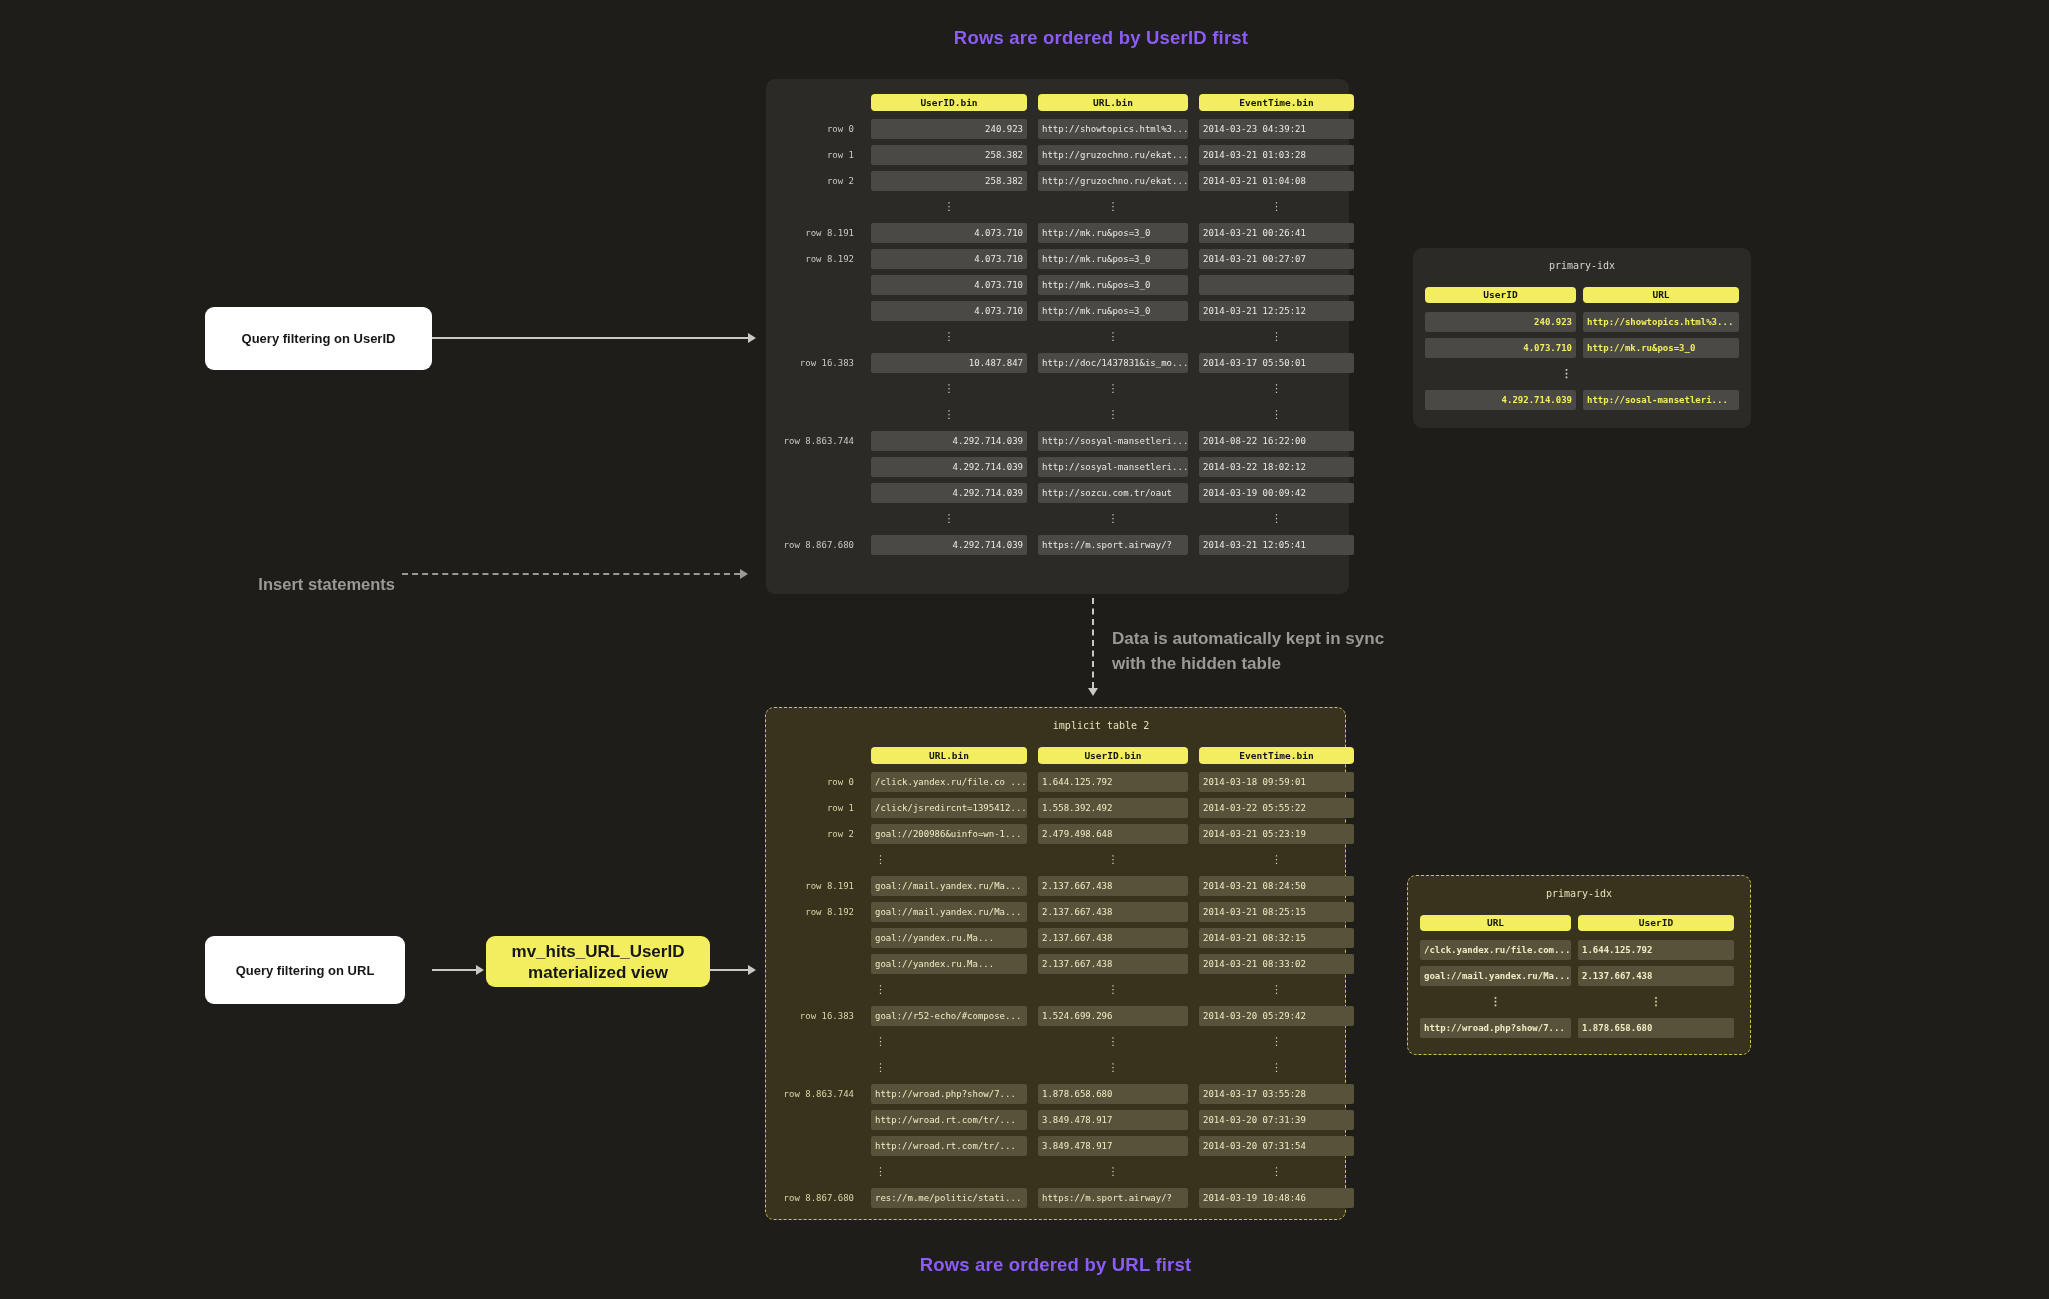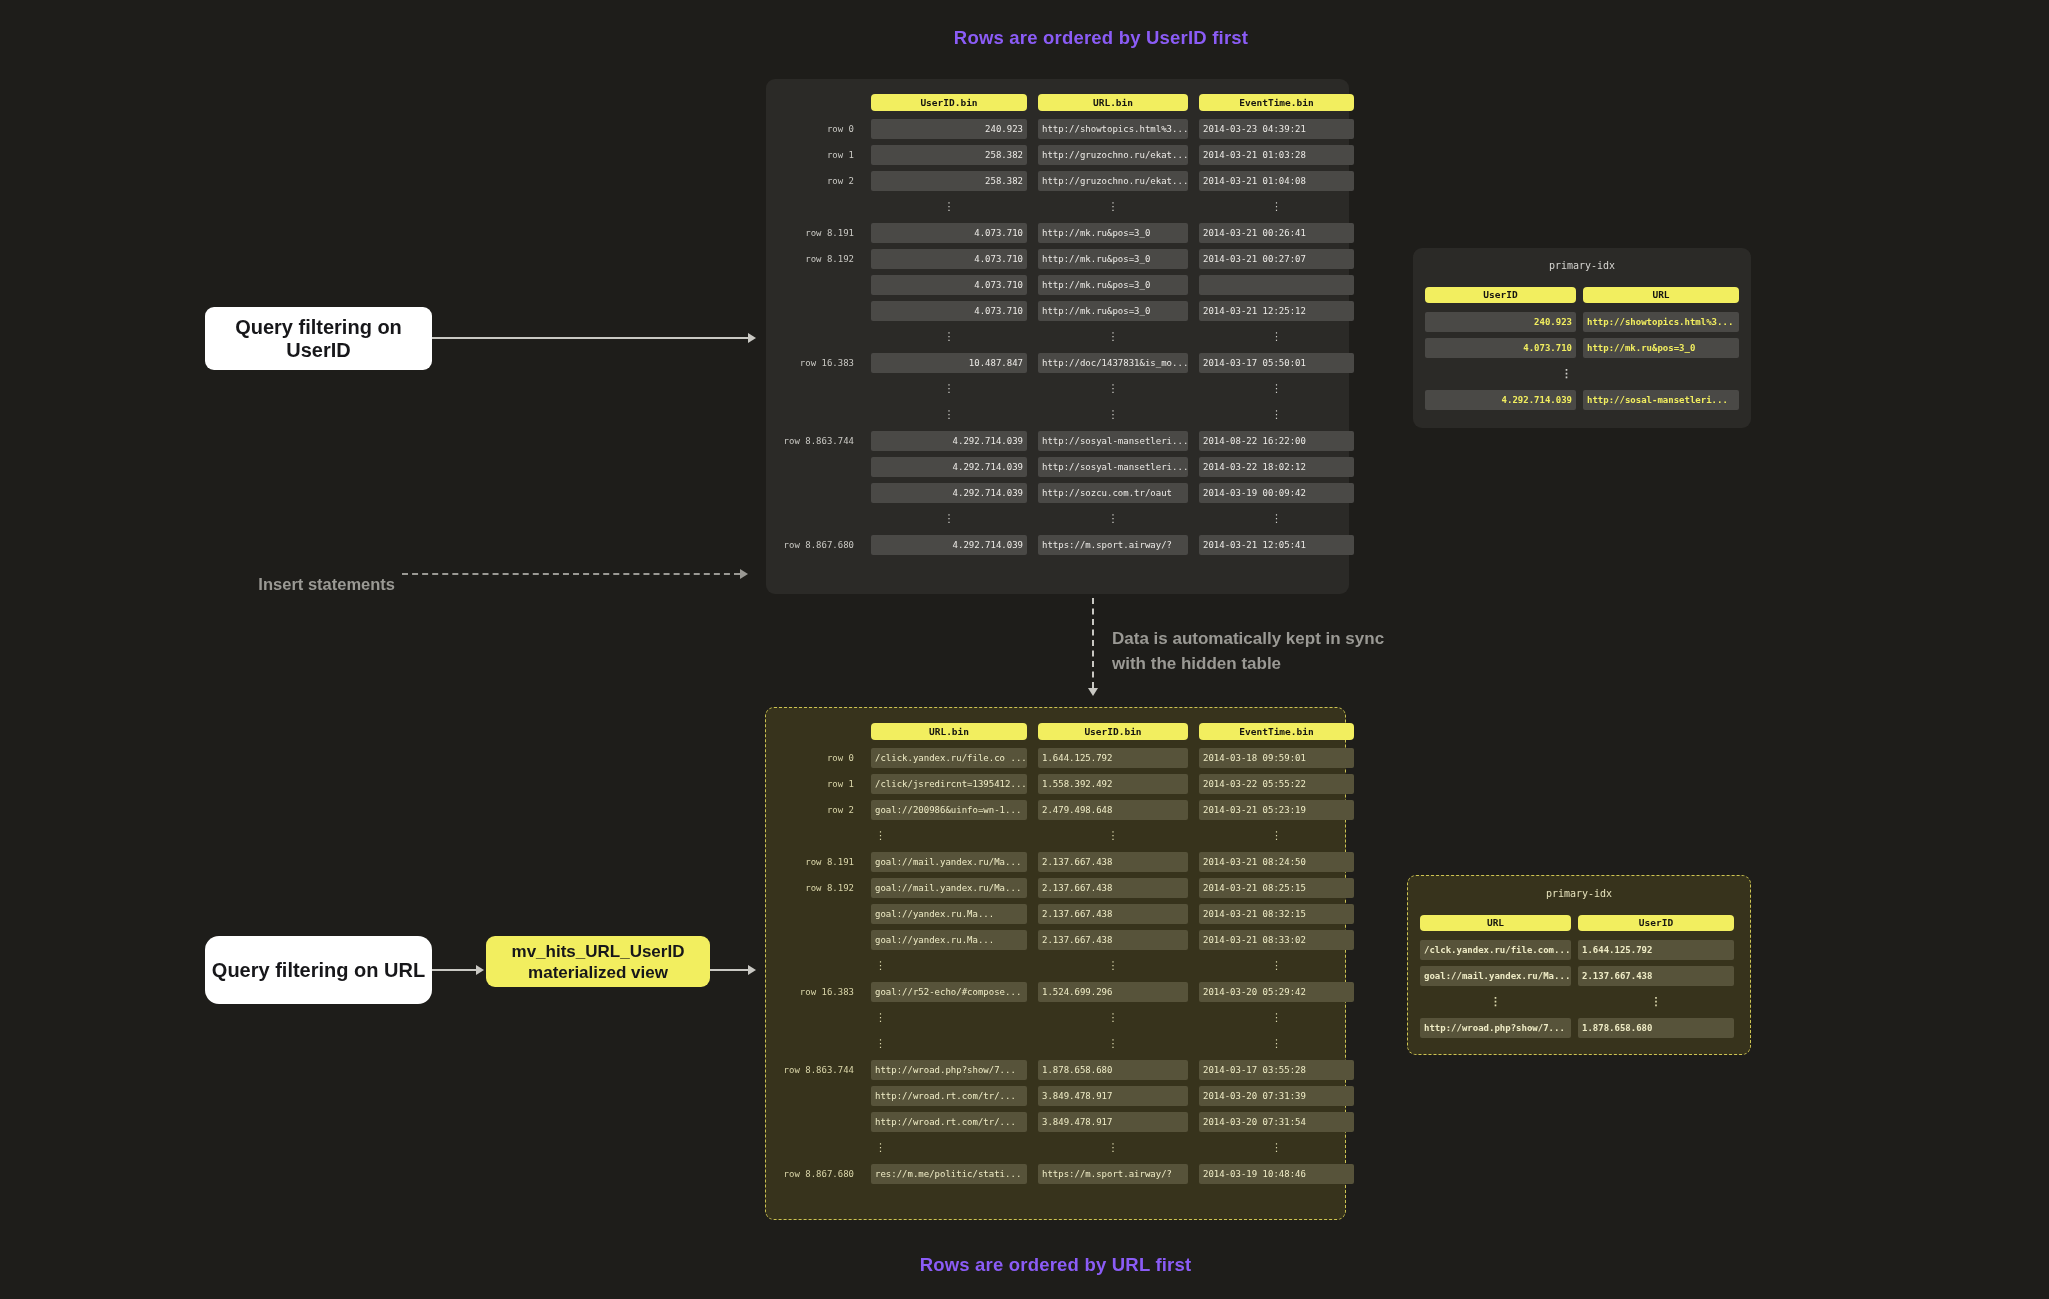--- a/index.html
+++ b/index.html
@@ -68,24 +68,24 @@
   
   .idx-table .cell { color:#f2ee5f; font-weight:700; }
   #idx1 .c1 { text-align:right; }
 
   
   .callout {
     position:absolute; border-radius:9px;
     display:flex; flex-direction:column; align-items:center; justify-content:center;
     font-weight:700; color:#17171a; text-align:center;
   }
-  .callout.white { background:#ffffff; font-size:20px; }
+  .callout.white { background:#ffffff; font-size:13px; }
   .callout.yellow { background:#f2ee5f; font-size:17px; line-height:21px; }
   #co-userid { left:205px; top:307px; width:227px; height:63px; }
-  #co-url    { left:205px; top:936px; width:227px; height:68px;border-radius:14px; }
+  #co-url    { left:205px; top:936px; width:200px; height:68px; }
   #mv-box    { left:486px; top:936px; width:224px; height:51px; }
 
   
   .note { position:absolute; font-weight:700; color:#9a9994; }
   #insert-note { left:190px; top:565px; width:205px; text-align:right; font-size:16.5px;margin-top:10px; }
   #sync-note { left:1112px; top:626px; font-size:17px; line-height:25px; }
 
   
   .hline { position:absolute; height:0; border-top:2px solid #c9c8c3; }
   .hline.dashedg { border-top:2px dashed #9a9994; }
@@ -264,20 +264,21 @@
 
         <div class="grid2 trow">
           <div class="cell c1">4.292.714.039</div>
           <div class="cell c2">http://sosal-mansetleri...</div>
         </div>
 
     </div>
   </section>
 
   <section class="panel olive data-table" id="table2">
+    <div class="panel-title offset">implicit table 2</div>
     <div class="grid4 thead">
       <div class="spacer"></div>
       <div class="hpill">URL.bin</div>
       <div class="hpill">UserID.bin</div>
       <div class="hpill">EventTime.bin</div>
     </div>
     <div class="tbody">
 
         <div class="grid4 trow">
           <div class="rlabel">row 0</div>

